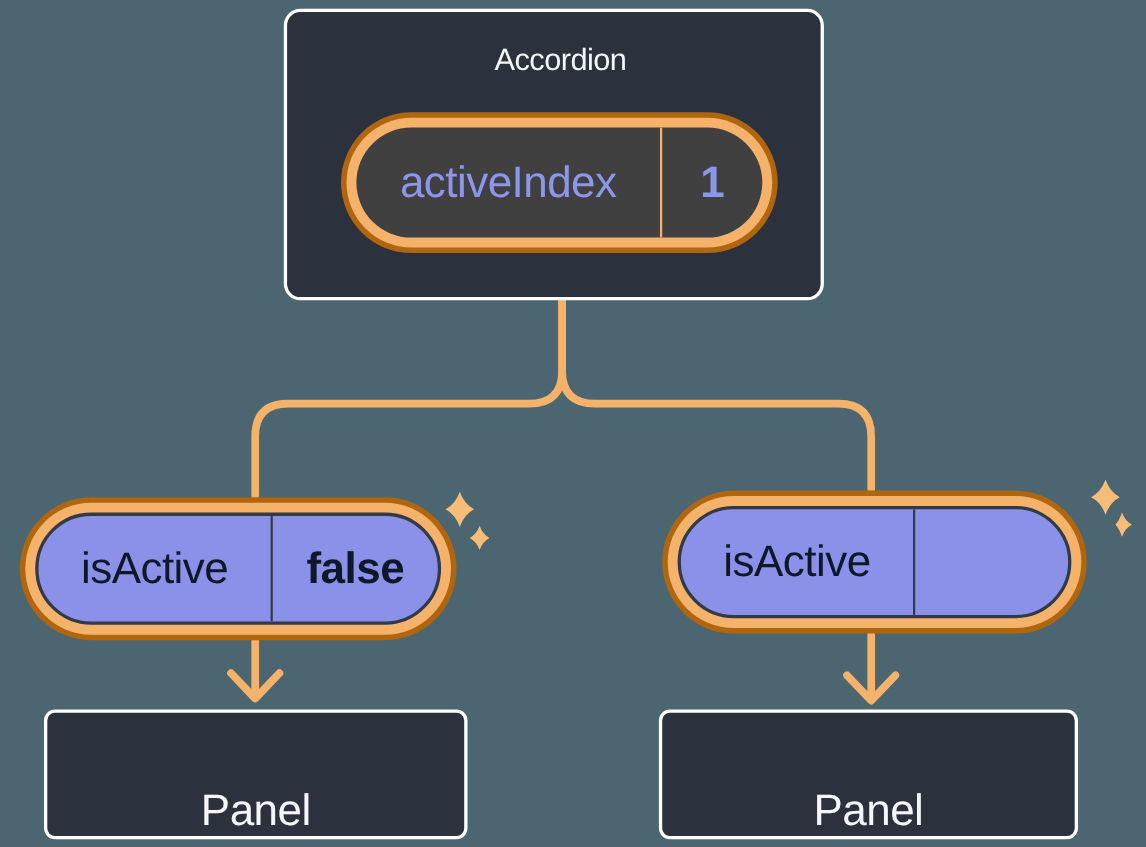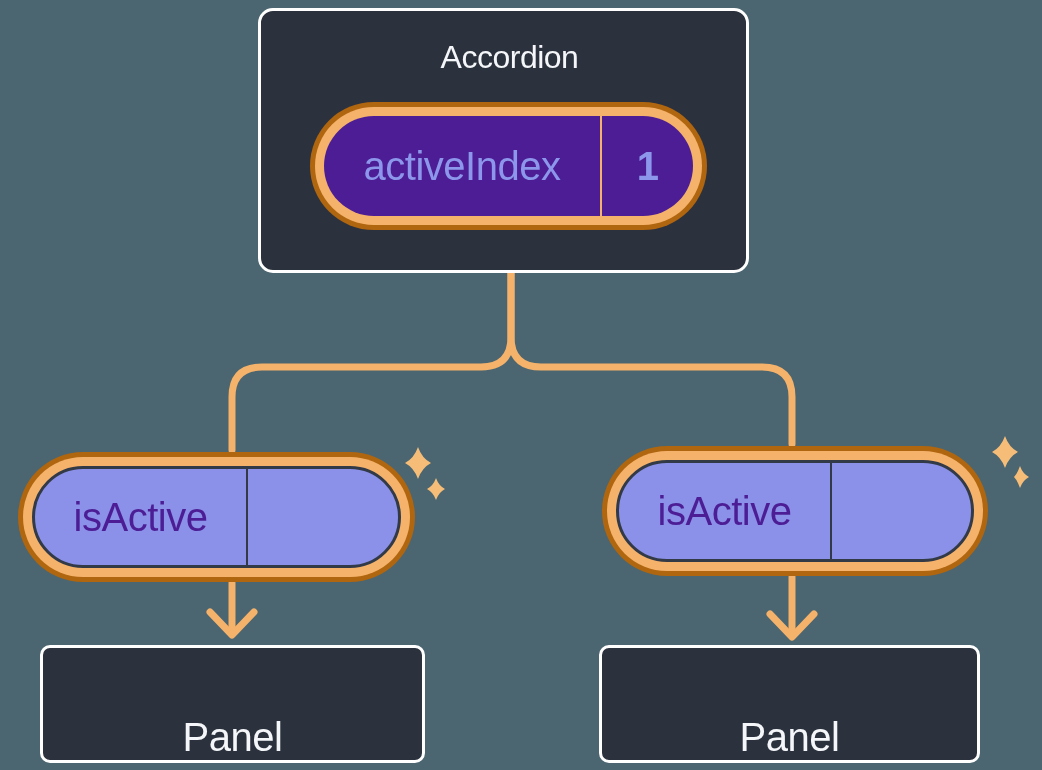--- a/index.html
+++ b/index.html
@@ -25,21 +25,21 @@
     box-sizing:border-box;
     z-index:2;
   }
   .node-accordion{
     left:258px;top:8px;width:491px;height:265px;
     border-radius:15px;
   }
   .node-title{
     position:absolute;left:12px;right:0;top:28px;
     text-align:center;
-    font-size:32px;font-weight:500;
+    font-size:28px;font-weight:500;
     color:#F4F6F9;letter-spacing:-0.5px;
   }
   .node-panel{
     border-radius:10px;
     display:flex;align-items:flex-end;justify-content:center;
     font-size:40px;font-weight:500;
     color:#F4F6F9;letter-spacing:-0.5px;
   }
   .panel-left{left:40px;top:645px;width:385px;height:118px;}
   .panel-right{left:599px;top:645px;width:381px;height:118px;}
@@ -56,42 +56,42 @@
     background:#F5B26B;
     border-radius:999px;
     padding:9px;box-sizing:border-box;
   }
   .pill-core{
     width:100%;height:100%;
     border-radius:999px;
     display:flex;align-items:stretch;
     overflow:hidden;box-sizing:border-box;
   }
-  .core-dark{background:#4c1d95;}
+  .core-dark{background:#404040;}
   .core-purple{
     background:#8B91E8;
     border:3px solid #333A47;
   }
   .pill-accordion{left:310px;top:102px;width:397px;height:128px;}
   .pill-prop-left{left:18px;top:452px;width:397px;height:130px;}
   .pill-prop-right{left:602px;top:446px;width:386px;height:130px;}
 
   .seg{
     display:flex;align-items:center;justify-content:center;
     font-size:40px;letter-spacing:-0.5px;
   }
   .seg-label{flex:0 0 auto;}
   .seg-value{flex:1 1 auto;font-weight:700;}
   .seg-w-accordion{width:276px;}
   .seg-w-prop{width:211px;}
   .divider{flex:0 0 auto;width:2px;}
   .divider-orange{background:#F5B26B;}
   .divider-dark{background:#333A47;}
   .txt-purple{color:#8C96EA;}
-  .txt-dark{color:#4c1d95;}
+  .txt-dark{color:#0f172a;}
 </style>
 </head>
 <body>
 
 <div class="canvas">
 
   <svg class="connectors" width="1042" height="770" viewBox="0 0 1042 770">
 
     <path d="M511,272 L511,337 Q511,367 481,367 L262,367 Q232,367 232,397 L232,450" fill="none" stroke="#F5B26B" stroke-width="7" stroke-linecap="round"></path>
     <path d="M511,272 L511,337 Q511,367 541,367 L762,367 Q792,367 792,397 L792,444" fill="none" stroke="#F5B26B" stroke-width="7" stroke-linecap="round"></path>
@@ -130,20 +130,21 @@
         <div class="seg seg-value txt-purple">1</div>
       </div>
     </div>
   </div>
 
   <div class="ring-outer pill-prop-left">
     <div class="ring-inner">
       <div class="pill-core core-purple">
         <div class="seg seg-label seg-w-prop txt-dark">isActive</div>
         <div class="divider divider-dark"></div>
+        <div class="seg seg-value txt-dark">false</div>
       </div>
     </div>
   </div>
 
   <div class="ring-outer pill-prop-right">
     <div class="ring-inner">
       <div class="pill-core core-purple">
         <div class="seg seg-label seg-w-prop txt-dark">isActive</div>
         <div class="divider divider-dark"></div>
       </div>

